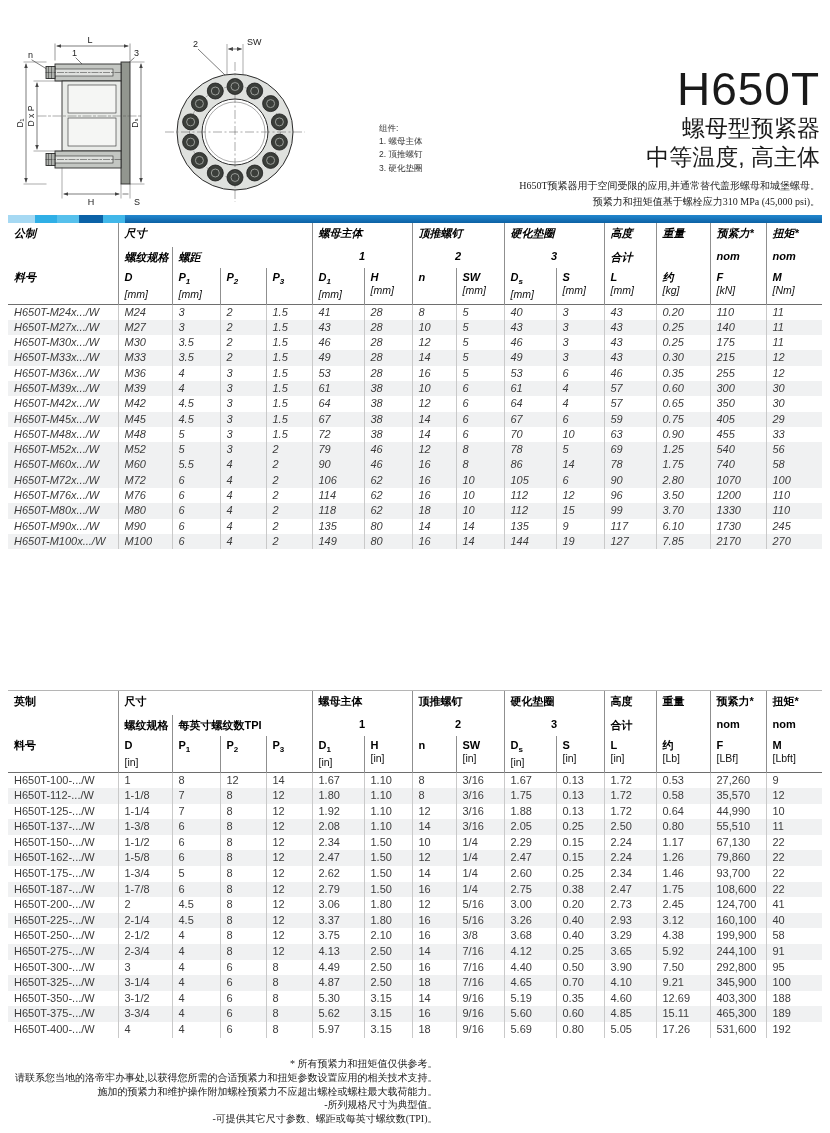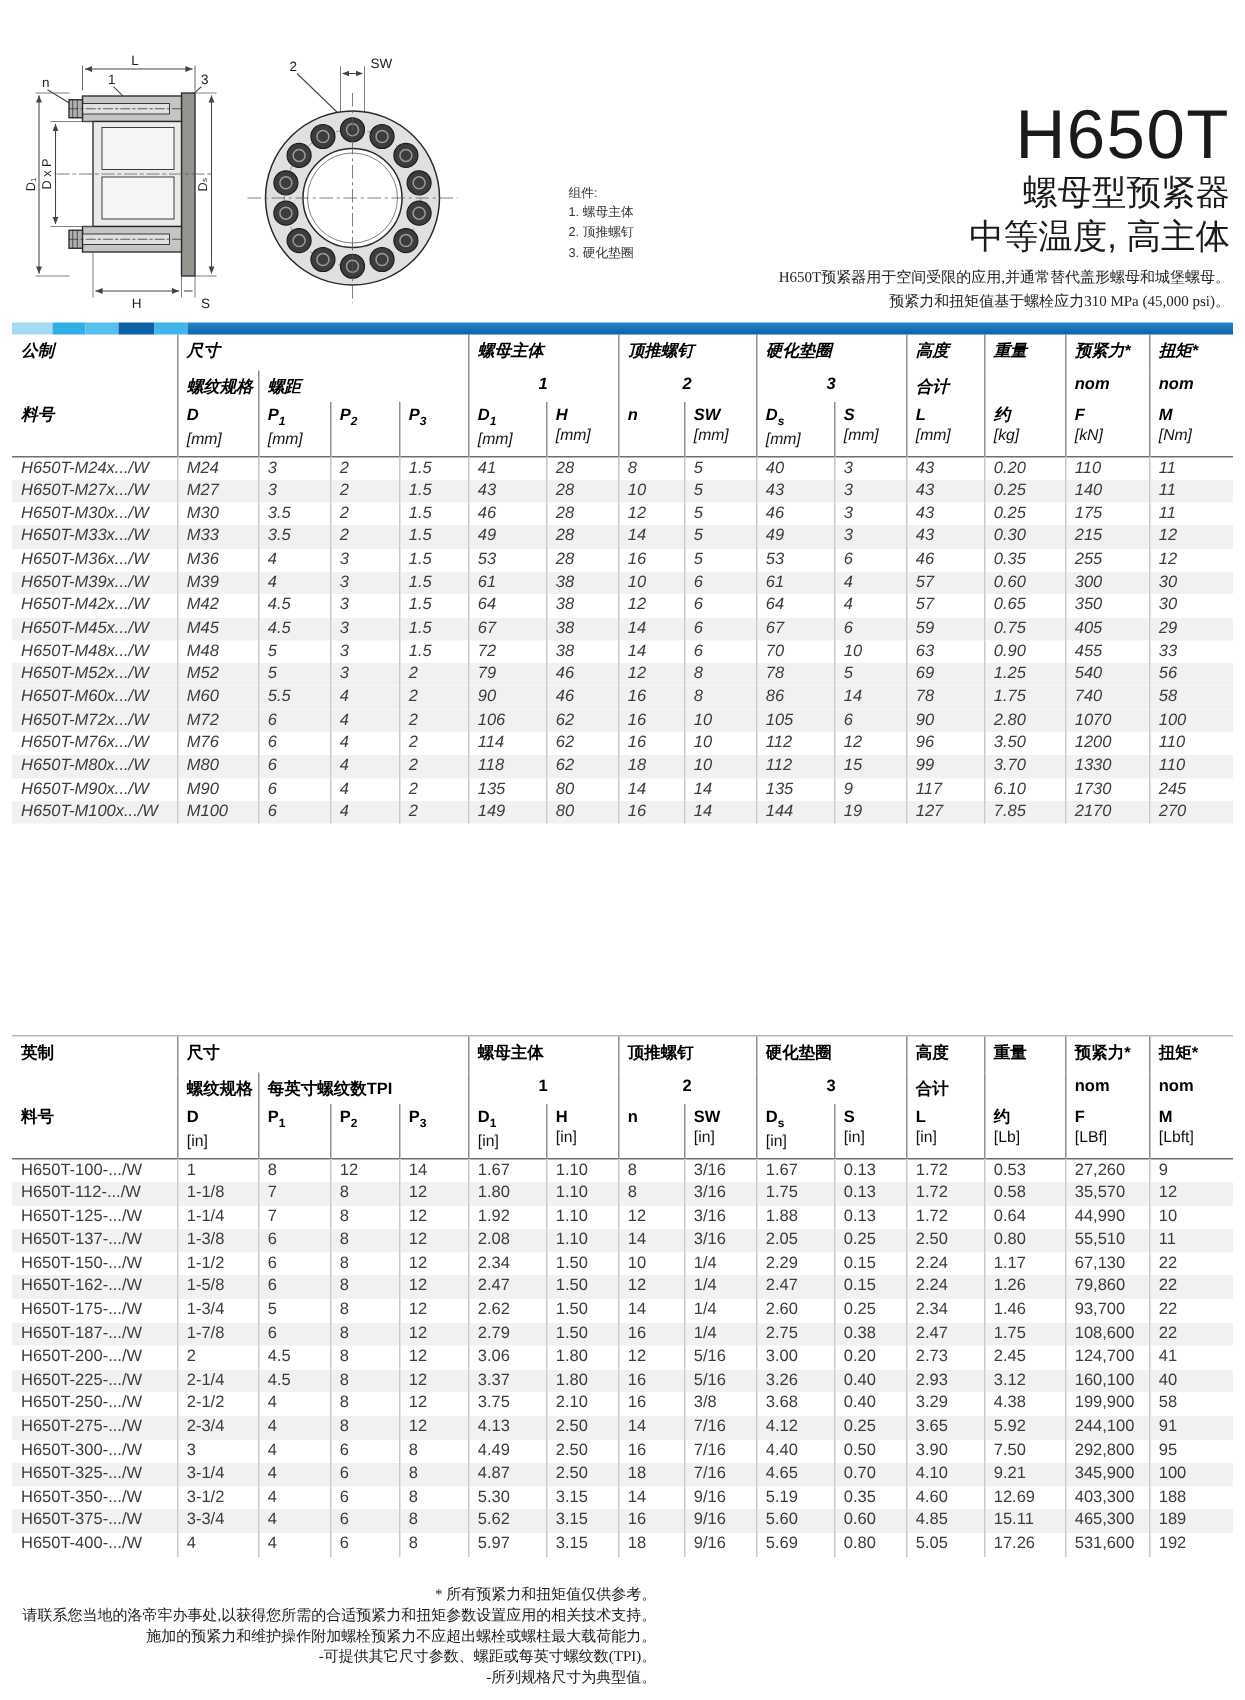--- a/index.html
+++ b/index.html
@@ -983,15 +983,15 @@
           <td>192</td>
         </tr>
       </tbody>
   </table>
 </div>
 
 <div id="footnotes">
     <div>* 所有预紧力和扭矩值仅供参考。</div>
     <div class="indent">请联系您当地的洛帝牢办事处,以获得您所需的合适预紧力和扭矩参数设置应用的相关技术支持。</div>
     <div class="indent">施加的预紧力和维护操作附加螺栓预紧力不应超出螺栓或螺柱最大载荷能力。</div>
+    <div>-所列规格尺寸为典型值。</div>
     <div>-可提供其它尺寸参数、螺距或每英寸螺纹数(TPI)。</div>
-    <div>-所列规格尺寸为典型值。</div>
   </div>
 
 </body></html>

